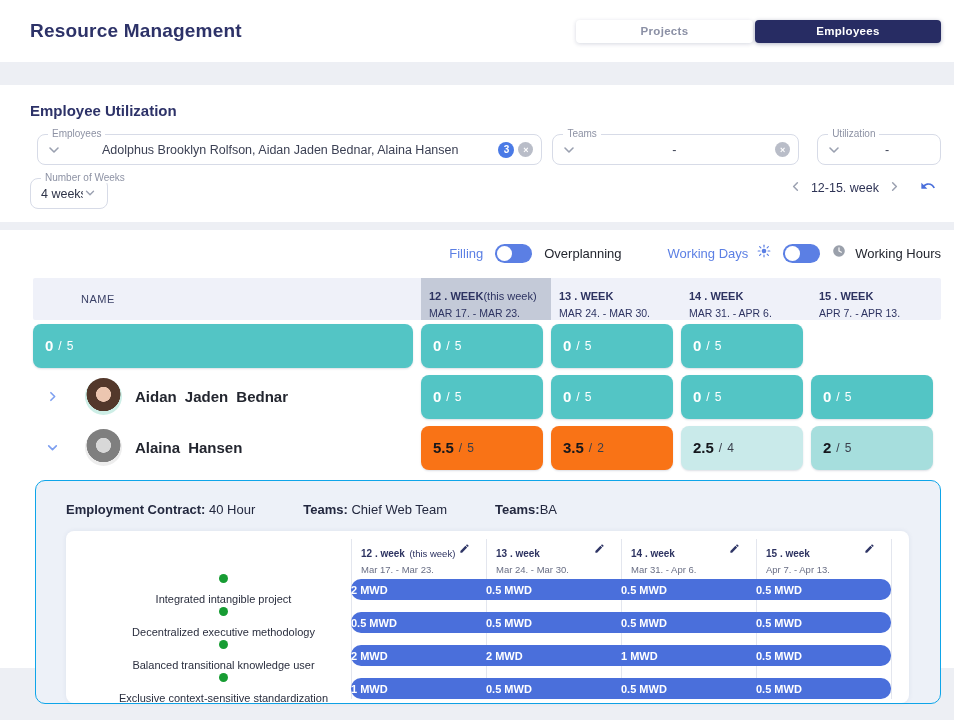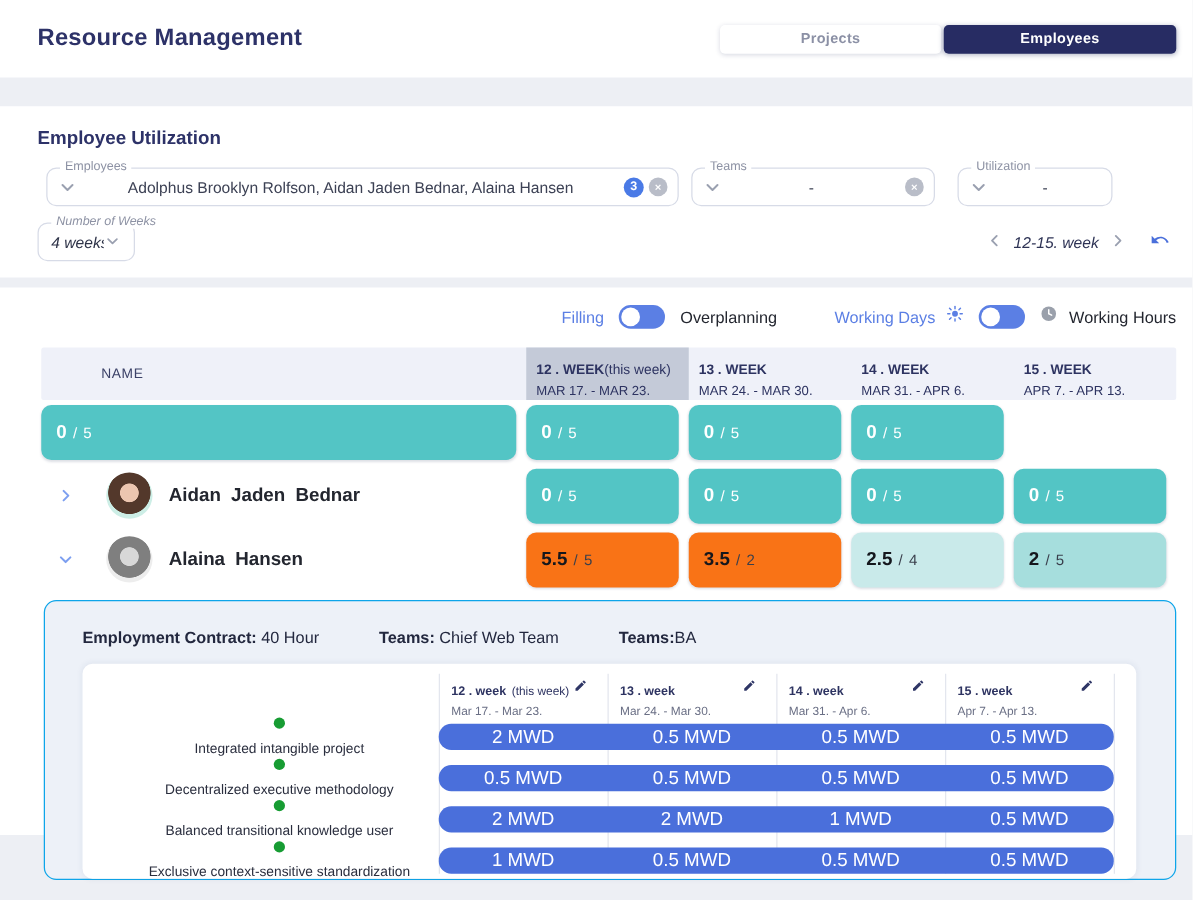--- a/index.html
+++ b/index.html
@@ -14,27 +14,27 @@
   .tab { width:177px; height:23px; border:none; border-radius:4px; font-family:inherit; font-size:11.5px; font-weight:bold; letter-spacing:.3px; cursor:pointer; background:#fff; color:#8b90a5; box-shadow:0 1px 4px rgba(30,40,90,.18); }
   .tab.active { width:186px; background:#272c63; color:#fff; box-shadow:0 1px 4px rgba(30,40,90,.35); }
 
   
   .filter-card { margin-top:23px; background:#fff; padding:17px 13px 14px 30px; height:137px; }
   .section-title { font-size:15px; font-weight:bold; color:#2d3268; }
   .filter-row1 { display:flex; margin-top:15px; gap:10px; }
   .field { position:relative; height:31px; border:1px solid #d7dbe7; border-radius:8px; background:#fff; display:flex; align-items:center; padding:0 8px; cursor:pointer; }
   .field-label { position:absolute; top:-7px; left:10px; font-size:10px; color:#8d92a4; background:#fff; padding:0 4px; white-space:nowrap; }
   .f-employees { width:506px; margin-left:7px; }
-  .f-teams { width:195px; }
+  .f-teams { width:247px; }
   .f-utilization { width:124px; margin-left:8px; }
   .f-value { flex:1; text-align:center; font-size:12.5px; color:#3c4154; white-space:nowrap; overflow:hidden; }
   .chev { width:16px; height:16px; flex:0 0 auto; }
   .count-badge { width:16px; height:16px; border-radius:50%; background:#4a7ae6; color:#fff; font-size:10px; font-weight:bold; display:flex; align-items:center; justify-content:center; flex:0 0 auto; }
   .clear-x { width:15px; height:15px; border-radius:50%; background:#b9bdc8; color:#fff; font-size:9px; font-weight:bold; display:flex; align-items:center; justify-content:center; margin-left:4px; flex:0 0 auto; cursor:pointer; }
-  .filter-row2 { display:flex; align-items:center; justify-content:space-between; margin-top:13px;font-style:italic; }
+  .filter-row2 { display:flex; align-items:flex-start; justify-content:space-between; margin-top:13px; }
   .f-weeks { width:78px; }
   .f-weeks .f-value { text-align:left; padding-left:2px; color:#2e3348; }
   .pagination { display:flex; align-items:center; gap:8px; margin-right:5px; }
   .pg-btn { background:none; border:none; cursor:pointer; padding:0; line-height:1; display:flex; }
   .pg-range { font-size:12.5px; color:#2e3355; }
   .reset-btn { background:none; border:none; cursor:pointer; margin-left:10px; display:flex; }
 
   
   .main-card { margin-top:8px; background:#fff; height:438px; padding:10px 13px 0 33px; }
   .toggles { display:flex; align-items:center; justify-content:flex-end; gap:9px; height:26px; }
@@ -84,21 +84,21 @@
   .dwh { width:135px; padding:2px 0 0 10px; line-height:1.4; position:relative; }
   .dwh-label { font-size:10px; font-weight:bold; color:#2d3361; }
   .dwh-note { font-size:9.5px; color:#2d3361; }
   .dwh-dates { font-size:9.5px; color:#6a6f85; }
   .edit-btn { position:absolute; right:16px; top:3px; background:none; border:none; cursor:pointer; padding:0; display:flex; }
   .d-row { display:flex; align-items:center; height:33px; position:relative; z-index:1; }
   .d-label { width:285px; display:flex; align-items:center; padding-left:30px; gap:10px;flex-direction:column; }
   .dot { width:9px; height:9px; border-radius:50%; background:#179c33; flex:0 0 auto; }
   .d-label-text { font-size:11px; color:#2a2e3e; }
   .bar { width:540px; height:21px; border-radius:10px; background:#4a6fdb; display:grid; grid-template-columns:repeat(4,1fr); align-items:center; cursor:pointer; }
-  .bar-val { text-align:center; font-size:15px; font-weight:normal; color:#fff; }
+  .bar-val { text-align:left; font-size:11px; font-weight:bold; color:#fff; }
 </style>
 </head>
 <body>
 
 <div class="page">
 
   <header class="topbar">
     <h1 class="app-title">Resource Management</h1>
     <div class="tabs">
       <button class="tab">Projects</button>

